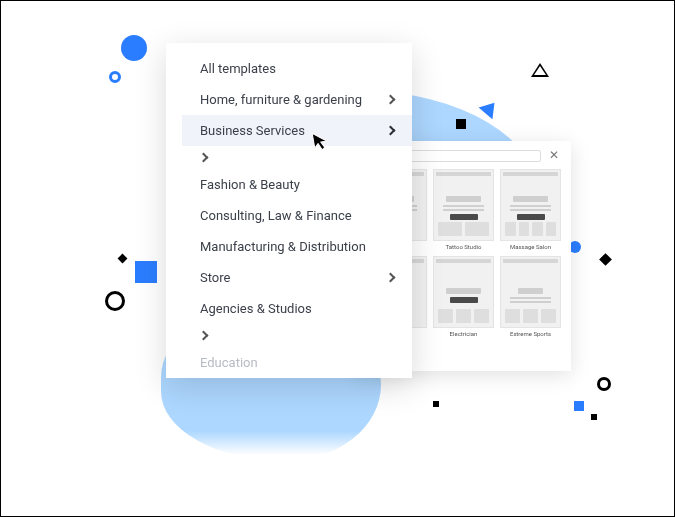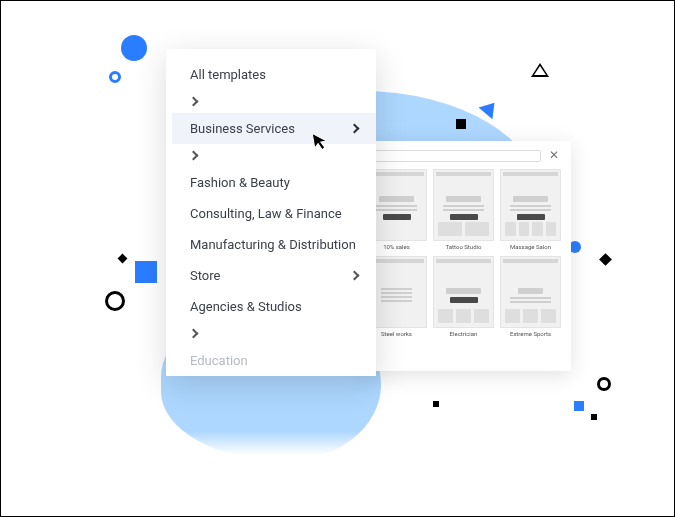--- a/index.html
+++ b/index.html
@@ -78,25 +78,25 @@
   .thumb .row { position:absolute; bottom:4px; left:4px; right:4px; height:14px; display:flex; gap:3px;}
   .thumb .row div { flex:1; background:#dedede; border-radius:1px;}
   .thumb .lines { display:flex; flex-direction:column; gap:2px; width:80%;}
   .thumb .lines span{ height:2px; background:#cfcfcf; display:block;}
   .caption { font-size:6px; color:#565656; margin-top:3px; line-height:1; text-align:center; white-space:nowrap;}
 
   
   .menu {
     position:absolute;
     left:165px;
-    top:48px;
-    width:210px;
+    top:42px;
+    width:246px;
     background:#fff;
     box-shadow:0 8px 30px rgba(0,0,0,0.15);
-    padding:10px 0 0 6px;
+    padding:10px 0 0 16px;
     z-index:5;
   }
   .menu-mask {
     position:absolute;
     left:165px; width:210px; top:430px; height:30px;
     background:linear-gradient(rgba(255,255,255,0) 0%, #fff 80%);
     z-index:6;
   }
   .menu-item {
     display:flex; align-items:center; justify-content:space-between;
@@ -247,20 +247,21 @@
         <div class="caption">Extreme Sports</div>
       </div>
     </div>
 </div>
 
 <div class="menu" id="menu">
     <div class="menu-item">
       <span>All templates</span>
     </div>
     <div class="menu-item">
+      <span>Home, furniture &amp; gardening</span>
       <span class="chevron"></span>
     </div>
     <div class="menu-item hovered">
       <span>Business Services</span>
       <span class="chevron"></span>
     </div>
     <div class="menu-item">
       <span class="chevron"></span>
     </div>
     <div class="menu-item">

